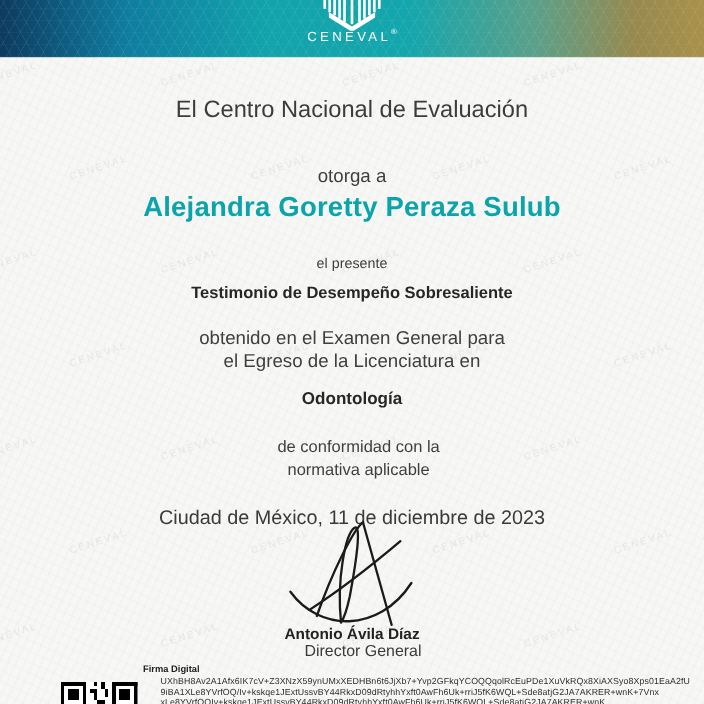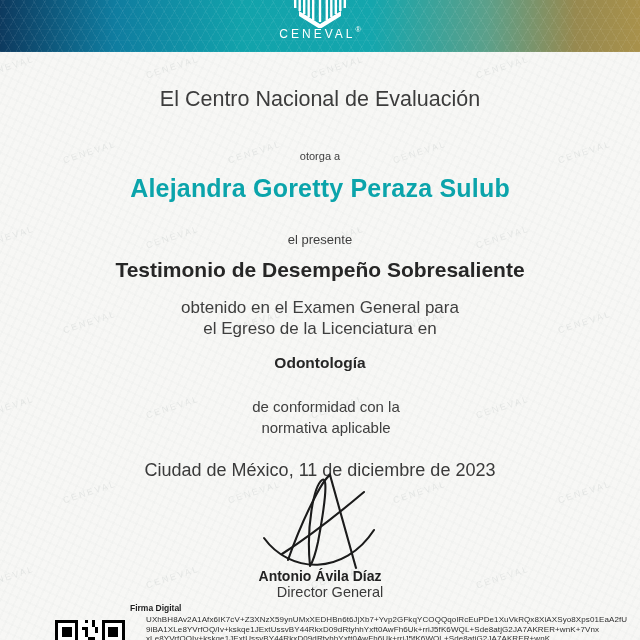--- a/index.html
+++ b/index.html
@@ -40,24 +40,24 @@
   }
   .watermark span{
     position:absolute;
     font-size:9px;letter-spacing:2px;color:rgba(110,120,120,0.12);
     transform:rotate(-18deg);white-space:nowrap;
   }
 
   
   .tc{position:absolute;left:0;right:0;text-align:center;color:#3e3e3e;}
   .issuer{top:86px;font-size:21.5px;line-height:27px;font-weight:400;color:#3c3c3c;}
-  .otorga{top:150px;font-size:11px;}
+  .otorga{top:150px;font-size:17px;}
   .name{top:174px;font-size:25px;font-weight:800;color:#0ba4ab;letter-spacing:0.2px;}
   .presente{top:232px;font-size:13px;}
-  .award{top:258px;font-size:21px;font-weight:700;color:#262626;}
+  .award{top:258px;font-size:15px;font-weight:700;color:#262626;}
   .exam{top:297px;font-size:17px;line-height:21px;}
   .program{top:354px;font-size:15.5px;font-weight:700;color:#262626;}
   .conformity{top:396px;font-size:15px;line-height:21px;margin-left:12px;}
   .placedate{top:460px;font-size:18px;color:#3a3a3a;}
   .signer-name{top:568px;font-size:14px;font-weight:700;color:#222;}
   .signer-title{top:584px;font-size:14.5px;color:#3a3a3a;margin-left:20px;}
 
   .sig{position:absolute;left:252px;top:470px;width:140px;height:102px;}
 
   

